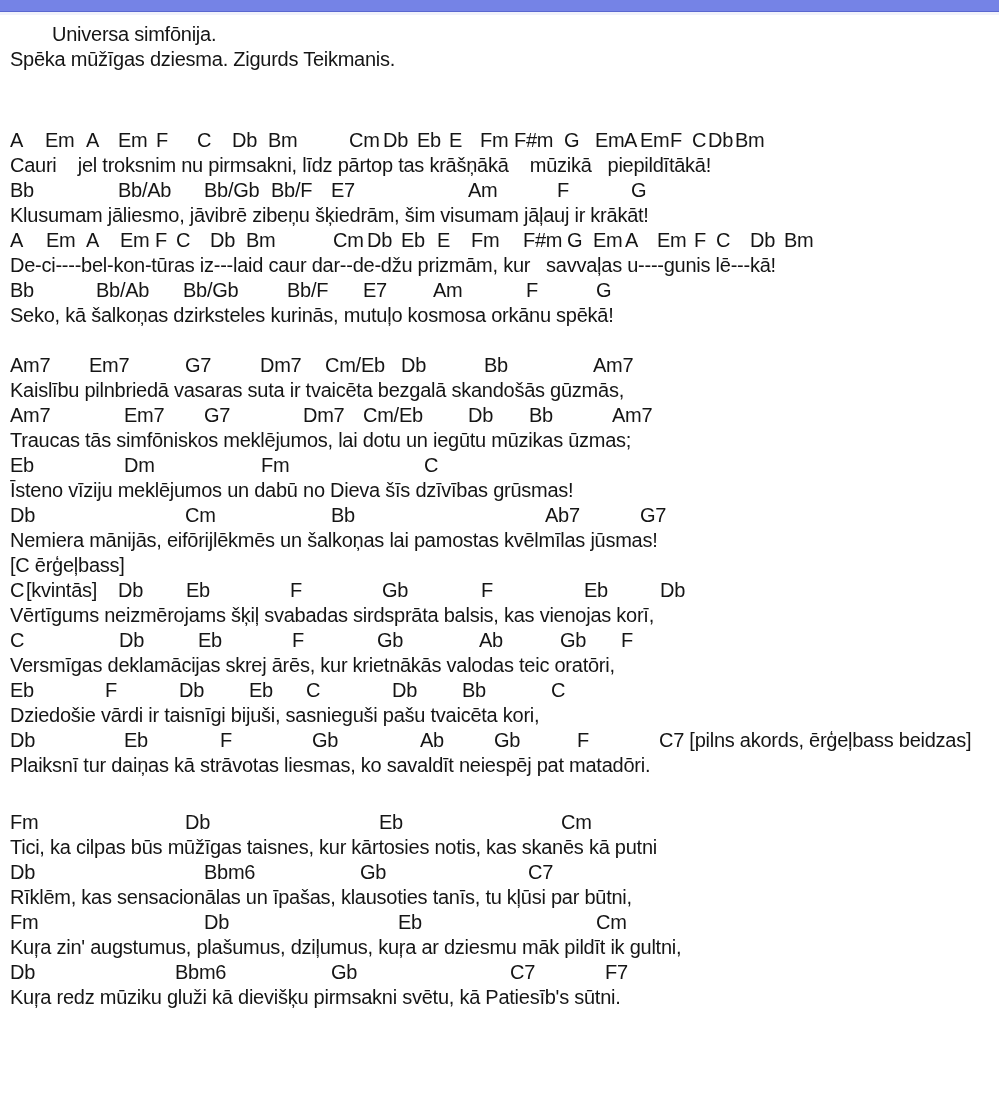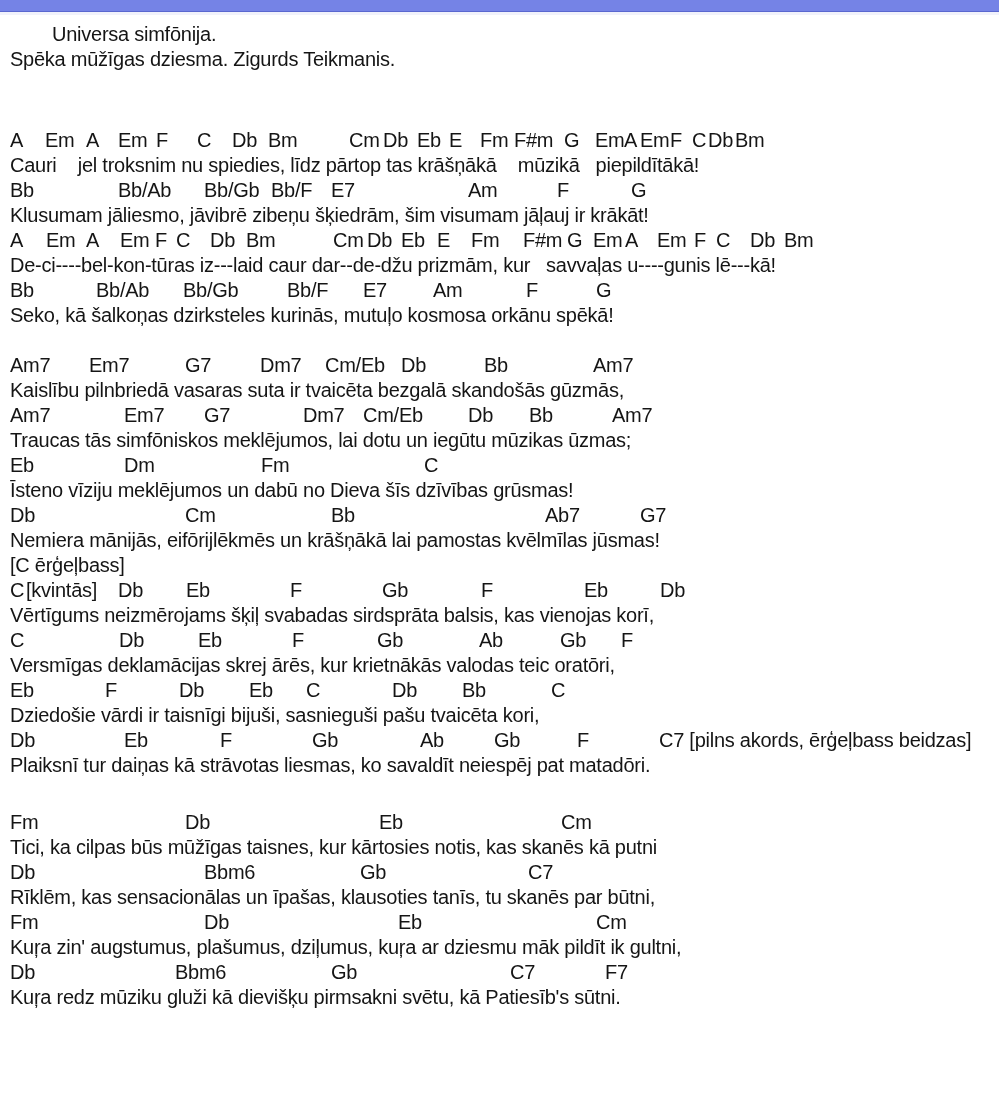--- a/index.html
+++ b/index.html
@@ -37,46 +37,46 @@
 </head>
 <body>
 
 <div class="page">
   <div class="topbar"></div>
   <div class="topbar-fade"></div>
   <div id="lines-root">
       <div class="line" style="top: 22px; margin-left: 42px;"><span class="txt">Universa simfōnija.</span></div>
       <div class="line" style="top: 47px;"><span class="txt">Spēka mūžīgas dziesma. Zigurds Teikmanis.</span></div>
       <div class="line" style="top: 128px;"><span class="chord" style="left: 10px;">A</span><span class="chord" style="left: 45px;">Em</span><span class="chord" style="left: 86px;">A</span><span class="chord" style="left: 118px;">Em</span><span class="chord" style="left: 156px;">F</span><span class="chord" style="left: 197px;">C</span><span class="chord" style="left: 232px;">Db</span><span class="chord" style="left: 268px;">Bm</span><span class="chord" style="left: 349px;">Cm</span><span class="chord" style="left: 383px;">Db</span><span class="chord" style="left: 417px;">Eb</span><span class="chord" style="left: 449px;">E</span><span class="chord" style="left: 480px;">Fm</span><span class="chord" style="left: 514px;">F#m</span><span class="chord" style="left: 564px;">G</span><span class="chord" style="left: 595px;">Em</span><span class="chord" style="left: 624px;">A</span><span class="chord" style="left: 640px;">Em</span><span class="chord" style="left: 670px;">F</span><span class="chord" style="left: 692px;">C</span><span class="chord" style="left: 708px;">Db</span><span class="chord" style="left: 735px;">Bm</span></div>
-      <div class="line" style="top: 153px;"><span class="txt">Cauri    jel troksnim nu spiedies, līdz pārtop tas krāšņākā    mūzikā   piepildītākā!</span></div>
+      <div class="line" style="top: 153px;"><span class="txt">Cauri    jel troksnim nu pirmsakni, līdz pārtop tas krāšņākā    mūzikā   piepildītākā!</span></div>
       <div class="line" style="top: 178px;"><span class="chord" style="left: 10px;">Bb</span><span class="chord" style="left: 118px;">Bb/Ab</span><span class="chord" style="left: 204px;">Bb/Gb</span><span class="chord" style="left: 271px;">Bb/F</span><span class="chord" style="left: 331px;">E7</span><span class="chord" style="left: 468px;">Am</span><span class="chord" style="left: 557px;">F</span><span class="chord" style="left: 631px;">G</span></div>
       <div class="line" style="top: 203px;"><span class="txt">Klusumam jāliesmo, jāvibrē zibeņu šķiedrām, šim visumam jāļauj ir krākāt!</span></div>
       <div class="line" style="top: 228px;"><span class="chord" style="left: 10px;">A</span><span class="chord" style="left: 46px;">Em</span><span class="chord" style="left: 86px;">A</span><span class="chord" style="left: 120px;">Em</span><span class="chord" style="left: 155px;">F</span><span class="chord" style="left: 176px;">C</span><span class="chord" style="left: 210px;">Db</span><span class="chord" style="left: 246px;">Bm</span><span class="chord" style="left: 333px;">Cm</span><span class="chord" style="left: 367px;">Db</span><span class="chord" style="left: 401px;">Eb</span><span class="chord" style="left: 437px;">E</span><span class="chord" style="left: 471px;">Fm</span><span class="chord" style="left: 523px;">F#m</span><span class="chord" style="left: 567px;">G</span><span class="chord" style="left: 593px;">Em</span><span class="chord" style="left: 625px;">A</span><span class="chord" style="left: 657px;">Em</span><span class="chord" style="left: 694px;">F</span><span class="chord" style="left: 716px;">C</span><span class="chord" style="left: 750px;">Db</span><span class="chord" style="left: 784px;">Bm</span></div>
       <div class="line" style="top: 253px;"><span class="txt">De-ci----bel-kon-tūras iz---laid caur dar--de-džu prizmām, kur   savvaļas u----gunis lē---kā!</span></div>
       <div class="line" style="top: 278px;"><span class="chord" style="left: 10px;">Bb</span><span class="chord" style="left: 96px;">Bb/Ab</span><span class="chord" style="left: 183px;">Bb/Gb</span><span class="chord" style="left: 287px;">Bb/F</span><span class="chord" style="left: 363px;">E7</span><span class="chord" style="left: 433px;">Am</span><span class="chord" style="left: 526px;">F</span><span class="chord" style="left: 596px;">G</span></div>
       <div class="line" style="top: 303px;"><span class="txt">Seko, kā šalkoņas dzirksteles kurinās, mutuļo kosmosa orkānu spēkā!</span></div>
       <div class="line" style="top: 353px;"><span class="chord" style="left: 10px;">Am7</span><span class="chord" style="left: 89px;">Em7</span><span class="chord" style="left: 185px;">G7</span><span class="chord" style="left: 260px;">Dm7</span><span class="chord" style="left: 325px;">Cm/Eb</span><span class="chord" style="left: 401px;">Db</span><span class="chord" style="left: 484px;">Bb</span><span class="chord" style="left: 593px;">Am7</span></div>
       <div class="line" style="top: 378px;"><span class="txt">Kaislību pilnbriedā vasaras suta ir tvaicēta bezgalā skandošās gūzmās,</span></div>
       <div class="line" style="top: 403px;"><span class="chord" style="left: 10px;">Am7</span><span class="chord" style="left: 124px;">Em7</span><span class="chord" style="left: 204px;">G7</span><span class="chord" style="left: 303px;">Dm7</span><span class="chord" style="left: 363px;">Cm/Eb</span><span class="chord" style="left: 468px;">Db</span><span class="chord" style="left: 529px;">Bb</span><span class="chord" style="left: 612px;">Am7</span></div>
       <div class="line" style="top: 428px;"><span class="txt">Traucas tās simfōniskos meklējumos, lai dotu un iegūtu mūzikas ūzmas;</span></div>
       <div class="line" style="top: 453px;"><span class="chord" style="left: 10px;">Eb</span><span class="chord" style="left: 124px;">Dm</span><span class="chord" style="left: 261px;">Fm</span><span class="chord" style="left: 424px;">C</span></div>
       <div class="line" style="top: 478px;"><span class="txt">Īsteno vīziju meklējumos un dabū no Dieva šīs dzīvības grūsmas!</span></div>
       <div class="line" style="top: 503px;"><span class="chord" style="left: 10px;">Db</span><span class="chord" style="left: 185px;">Cm</span><span class="chord" style="left: 331px;">Bb</span><span class="chord" style="left: 545px;">Ab7</span><span class="chord" style="left: 640px;">G7</span></div>
-      <div class="line" style="top: 528px;"><span class="txt">Nemiera mānijās, eifōrijlēkmēs un krāšņākā lai pamostas kvēlmīlas jūsmas!</span></div>
+      <div class="line" style="top: 528px;"><span class="txt">Nemiera mānijās, eifōrijlēkmēs un šalkoņas lai pamostas kvēlmīlas jūsmas!</span></div>
       <div class="line" style="top: 553px;"><span class="txt">[C ērģeļbass]</span></div>
       <div class="line" style="top: 578px;"><span class="chord" style="left: 10px;">C</span><span class="chord" style="left: 26px;">[kvintās]</span><span class="chord" style="left: 118px;">Db</span><span class="chord" style="left: 186px;">Eb</span><span class="chord" style="left: 290px;">F</span><span class="chord" style="left: 382px;">Gb</span><span class="chord" style="left: 481px;">F</span><span class="chord" style="left: 584px;">Eb</span><span class="chord" style="left: 660px;">Db</span></div>
       <div class="line" style="top: 603px;"><span class="txt">Vērtīgums neizmērojams šķiļ svabadas sirdsprāta balsis, kas vienojas korī,</span></div>
       <div class="line" style="top: 628px;"><span class="chord" style="left: 10px;">C</span><span class="chord" style="left: 119px;">Db</span><span class="chord" style="left: 198px;">Eb</span><span class="chord" style="left: 292px;">F</span><span class="chord" style="left: 377px;">Gb</span><span class="chord" style="left: 479px;">Ab</span><span class="chord" style="left: 560px;">Gb</span><span class="chord" style="left: 621px;">F</span></div>
       <div class="line" style="top: 653px;"><span class="txt">Versmīgas deklamācijas skrej ārēs, kur krietnākās valodas teic oratōri,</span></div>
       <div class="line" style="top: 678px;"><span class="chord" style="left: 10px;">Eb</span><span class="chord" style="left: 105px;">F</span><span class="chord" style="left: 179px;">Db</span><span class="chord" style="left: 249px;">Eb</span><span class="chord" style="left: 306px;">C</span><span class="chord" style="left: 392px;">Db</span><span class="chord" style="left: 462px;">Bb</span><span class="chord" style="left: 551px;">C</span></div>
       <div class="line" style="top: 703px;"><span class="txt">Dziedošie vārdi ir taisnīgi bijuši, sasnieguši pašu tvaicēta kori,</span></div>
       <div class="line" style="top: 728px;"><span class="chord" style="left: 10px;">Db</span><span class="chord" style="left: 124px;">Eb</span><span class="chord" style="left: 220px;">F</span><span class="chord" style="left: 312px;">Gb</span><span class="chord" style="left: 420px;">Ab</span><span class="chord" style="left: 494px;">Gb</span><span class="chord" style="left: 577px;">F</span><span class="chord" style="left: 659px;">C7 [pilns akords, ērģeļbass beidzas]</span></div>
       <div class="line" style="top: 753px;"><span class="txt">Plaiksnī tur daiņas kā strāvotas liesmas, ko savaldīt neiespēj pat matadōri.</span></div>
       <div class="line" style="top: 810px;"><span class="chord" style="left: 10px;">Fm</span><span class="chord" style="left: 185px;">Db</span><span class="chord" style="left: 379px;">Eb</span><span class="chord" style="left: 561px;">Cm</span></div>
       <div class="line" style="top: 835px;"><span class="txt">Tici, ka cilpas būs mūžīgas taisnes, kur kārtosies notis, kas skanēs kā putni</span></div>
       <div class="line" style="top: 860px;"><span class="chord" style="left: 10px;">Db</span><span class="chord" style="left: 204px;">Bbm6</span><span class="chord" style="left: 360px;">Gb</span><span class="chord" style="left: 528px;">C7</span></div>
-      <div class="line" style="top: 885px;"><span class="txt">Rīklēm, kas sensacionālas un īpašas, klausoties tanīs, tu skanēs par būtni,</span></div>
+      <div class="line" style="top: 885px;"><span class="txt">Rīklēm, kas sensacionālas un īpašas, klausoties tanīs, tu kļūsi par būtni,</span></div>
       <div class="line" style="top: 910px;"><span class="chord" style="left: 10px;">Fm</span><span class="chord" style="left: 204px;">Db</span><span class="chord" style="left: 398px;">Eb</span><span class="chord" style="left: 596px;">Cm</span></div>
       <div class="line" style="top: 935px;"><span class="txt">Kuŗa zin' augstumus, plašumus, dziļumus, kuŗa ar dziesmu māk pildīt ik gultni,</span></div>
       <div class="line" style="top: 960px;"><span class="chord" style="left: 10px;">Db</span><span class="chord" style="left: 175px;">Bbm6</span><span class="chord" style="left: 331px;">Gb</span><span class="chord" style="left: 510px;">C7</span><span class="chord" style="left: 605px;">F7</span></div>
       <div class="line" style="top: 985px;"><span class="txt">Kuŗa redz mūziku gluži kā dievišķu pirmsakni svētu, kā Patiesīb's sūtni.</span></div>
     </div>
 </div>
 
 </body></html>

